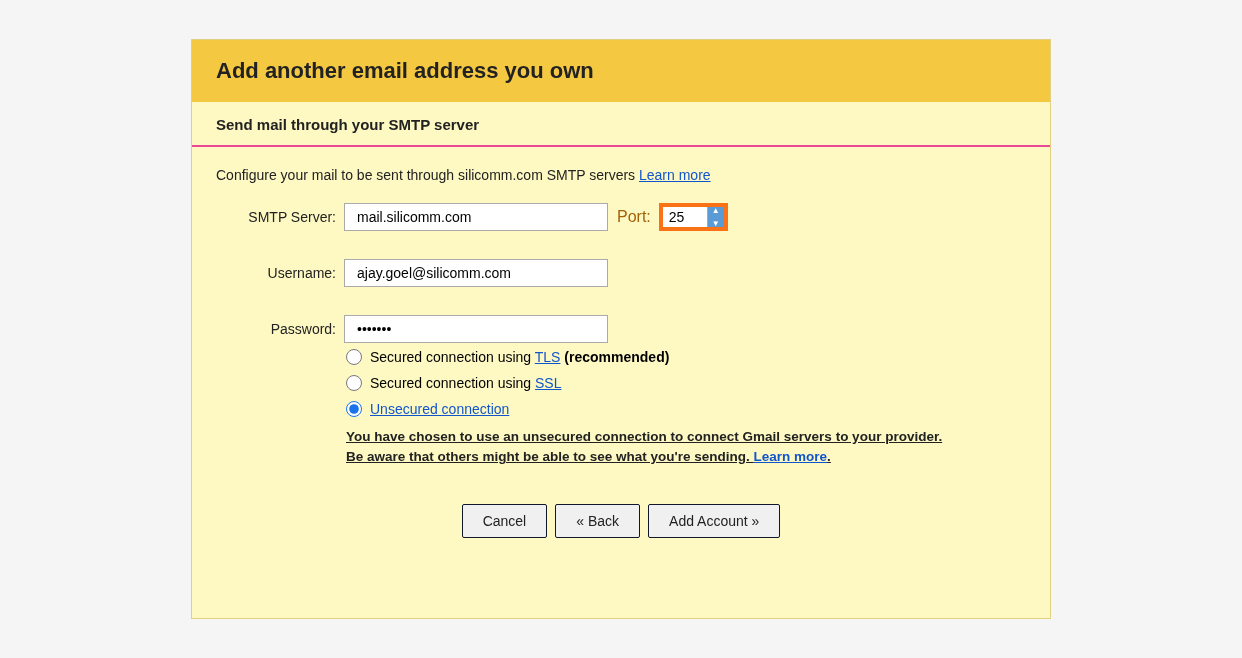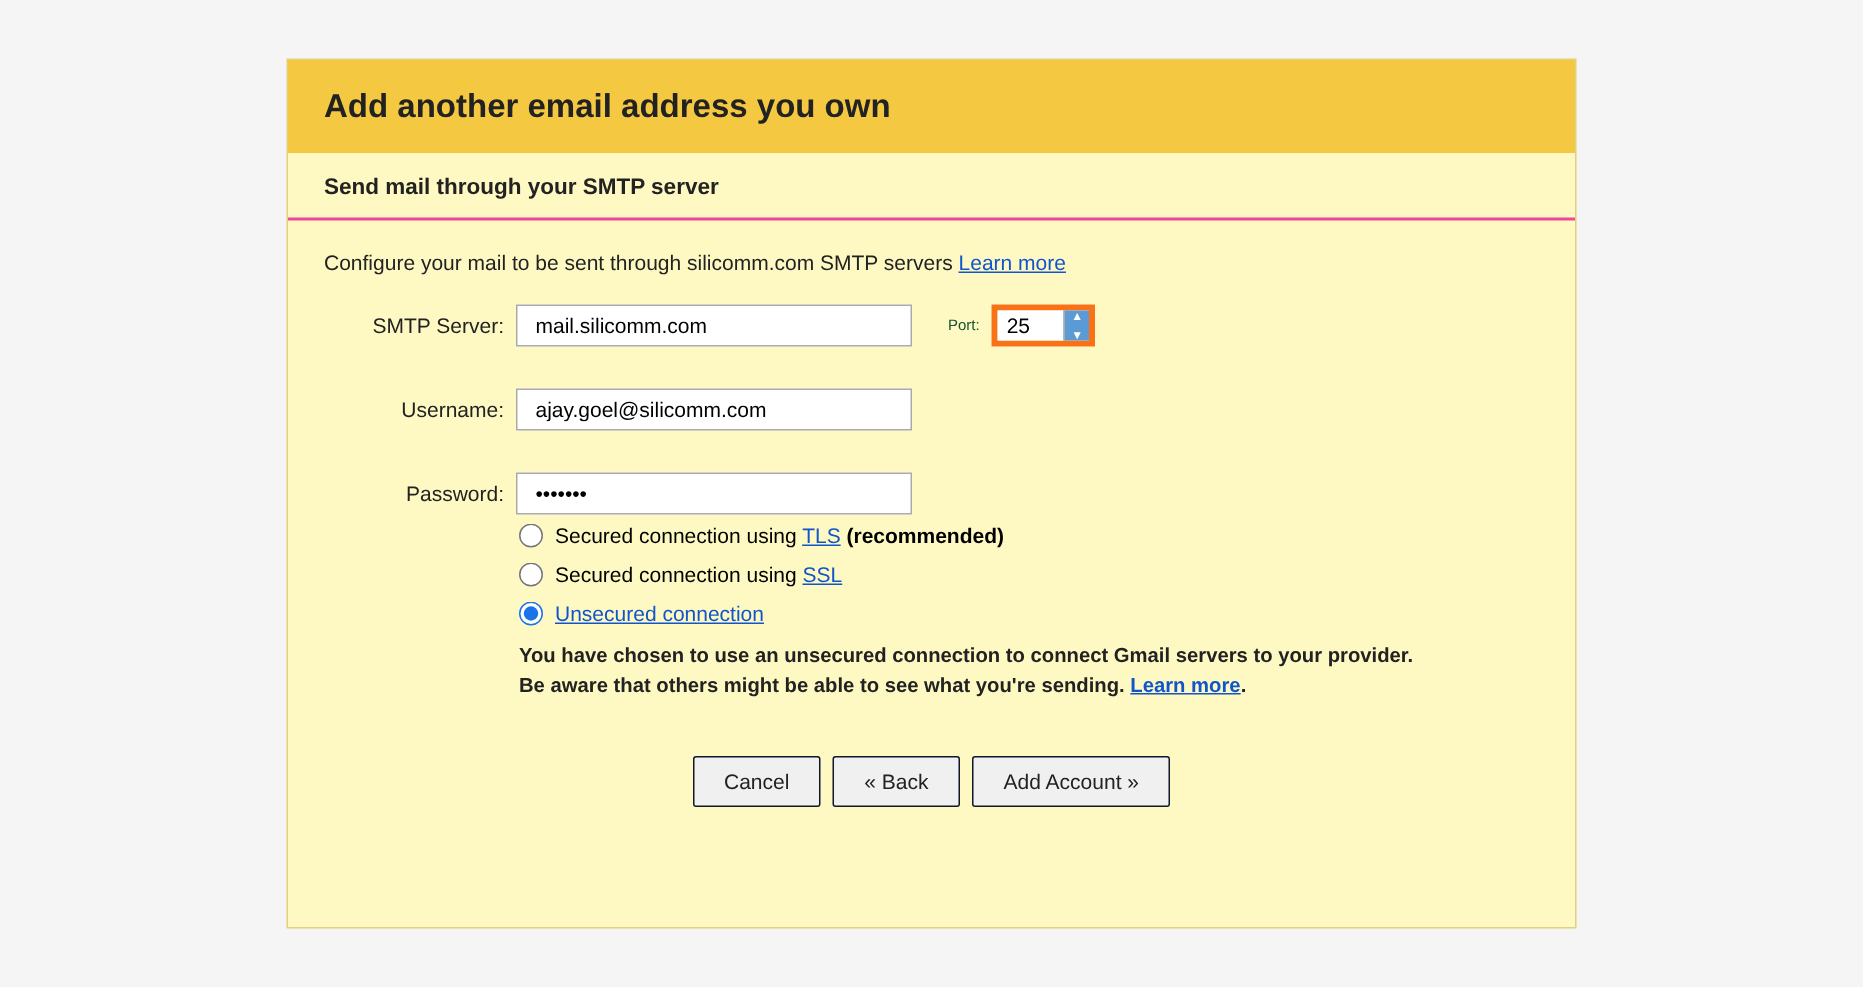--- a/index.html
+++ b/index.html
@@ -78,23 +78,23 @@
     .form-input {
       border: 1px solid #aaa;
       background: #fff;
       padding: 5px 12px;
       font-size: 14px;
       width: 264px;
       height: 28px;
     }
 
     .port-label {
-      font-size: 10px;
-      color: #14532d;
-      margin-left: 16px;
+      font-size: 16px;
+      color: #a16207;
+      margin-left: 1px;
     }
 
     .port-wrapper {
       display: flex;
       align-items: center;
       border: 4px solid #f97316;
       background: #fff;
       height: 28px;
       overflow: hidden;
     }
@@ -154,20 +154,21 @@
     }
 
     .warning-text {
       margin-left: 130px;
       margin-top: 10px;
       font-size: 13.5px;
       font-weight: bold;
       color: #222;
       max-width: 600px;
       line-height: 1.5;
+      text-decoration: underline;
     }
 
     .warning-text a {
       color: #1155cc;
       text-decoration: underline;
     }
 
     .button-row {
       display: flex;
       justify-content: center;

